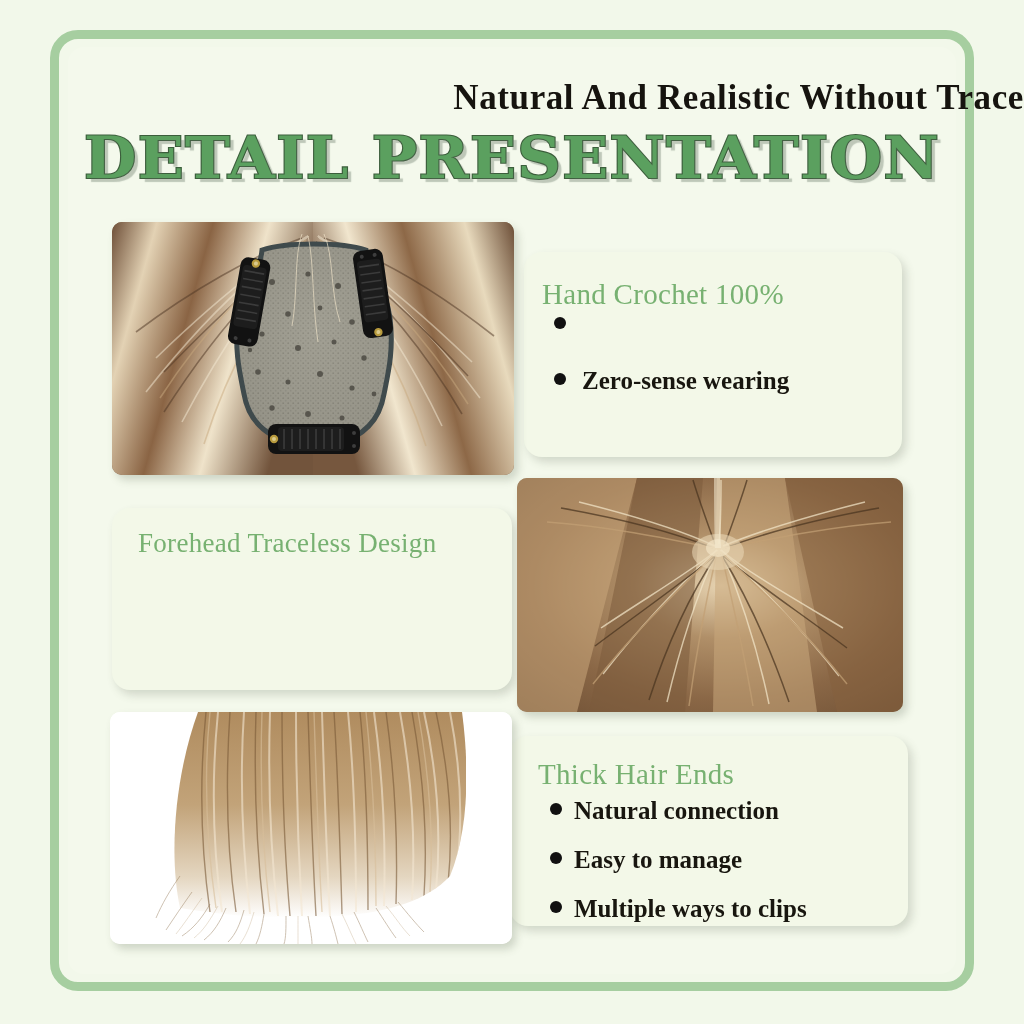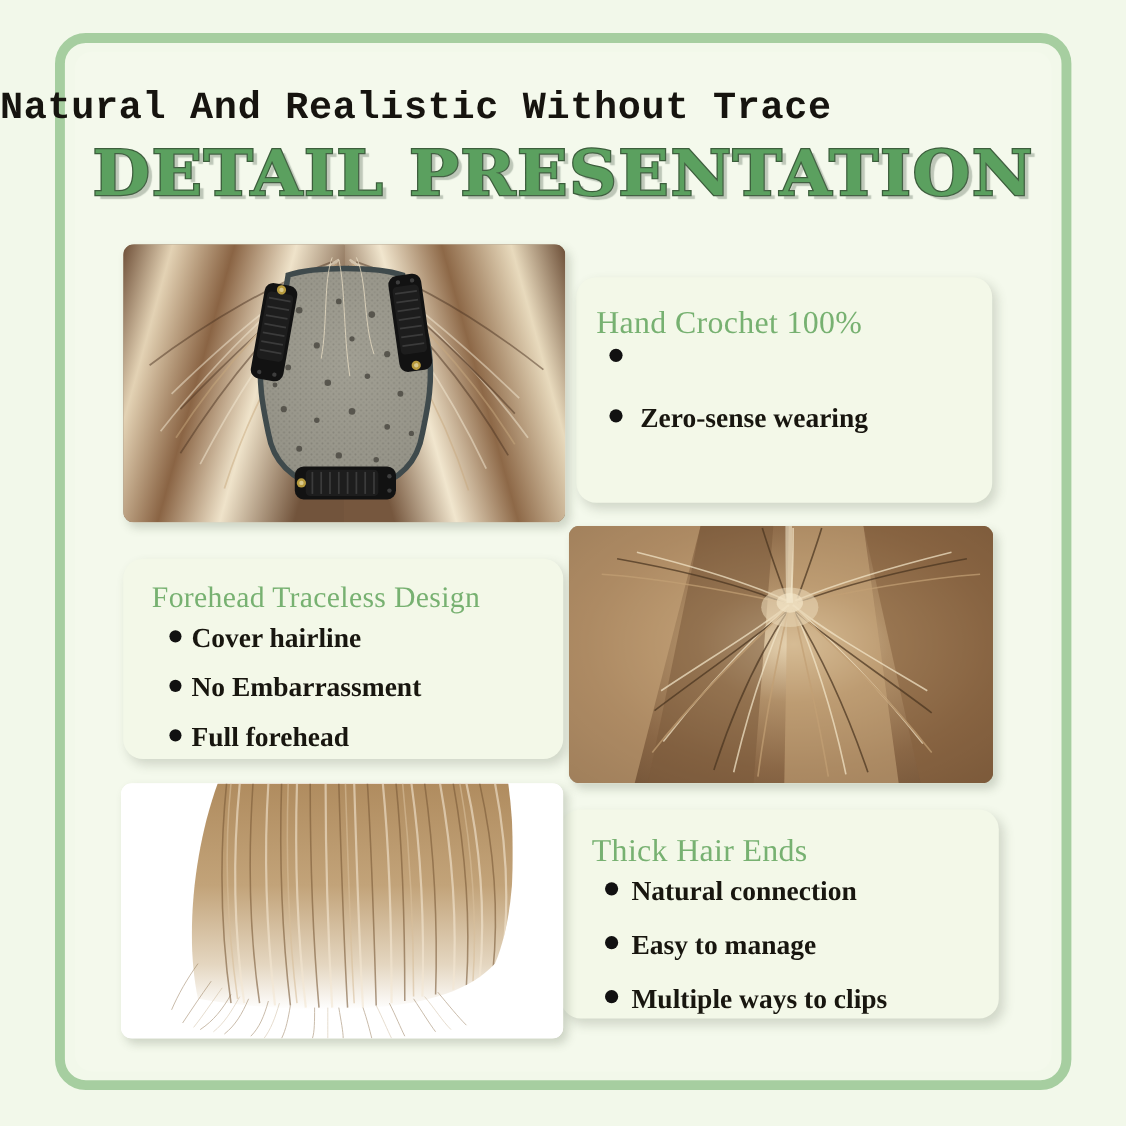--- a/index.html
+++ b/index.html
@@ -42,22 +42,22 @@
     border-radius: 16px;
     box-sizing: border-box;
   }
 
   
   .title-top {
     position: absolute;
     left: 0;
     top: 78px;
     width: 1024px;
-    text-align: left;
-    font-family: Liberation Mono, monospace;
+    text-align: right;
+    font-family: Liberation Serif, serif;
     font-size: 35px;
     font-weight: 700;
     letter-spacing: 0.6px;
     color: #16140f;
     z-index: 6;
   }
   .title-main {
     position: absolute;
     left: 0;
     top: 124px;
@@ -320,34 +320,20 @@
       </li>
       <li>
         <span class="dot"></span>
         <span>Zero-sense wearing</span>
       </li>
     </ul>
   </div>
 
   <div class="textcard" id="card-forehead">
     <div class="card-heading">Forehead Traceless Design</div>
-    <ul class="bullets">
-      <li>
-        <span class="dot"></span>
-        <span>Cover hairline</span>
-      </li>
-      <li>
-        <span class="dot"></span>
-        <span>No Embarrassment</span>
-      </li>
-      <li>
-        <span class="dot"></span>
-        <span>Full forehead</span>
-      </li>
-    </ul>
   </div>
 
   <div class="photo" id="photo-part">
     <svg viewBox="0 0 386 234" preserveAspectRatio="none" aria-hidden="true">
       <defs>
         <radialGradient id="crownG" cx="0.53" cy="0.46" r="0.75">
           <stop offset="0" stop-color="#e7d4b2"></stop>
           <stop offset="0.3" stop-color="#b08f68"></stop>
           <stop offset="0.65" stop-color="#8a6746"></stop>
           <stop offset="1" stop-color="#6d4f34"></stop>

